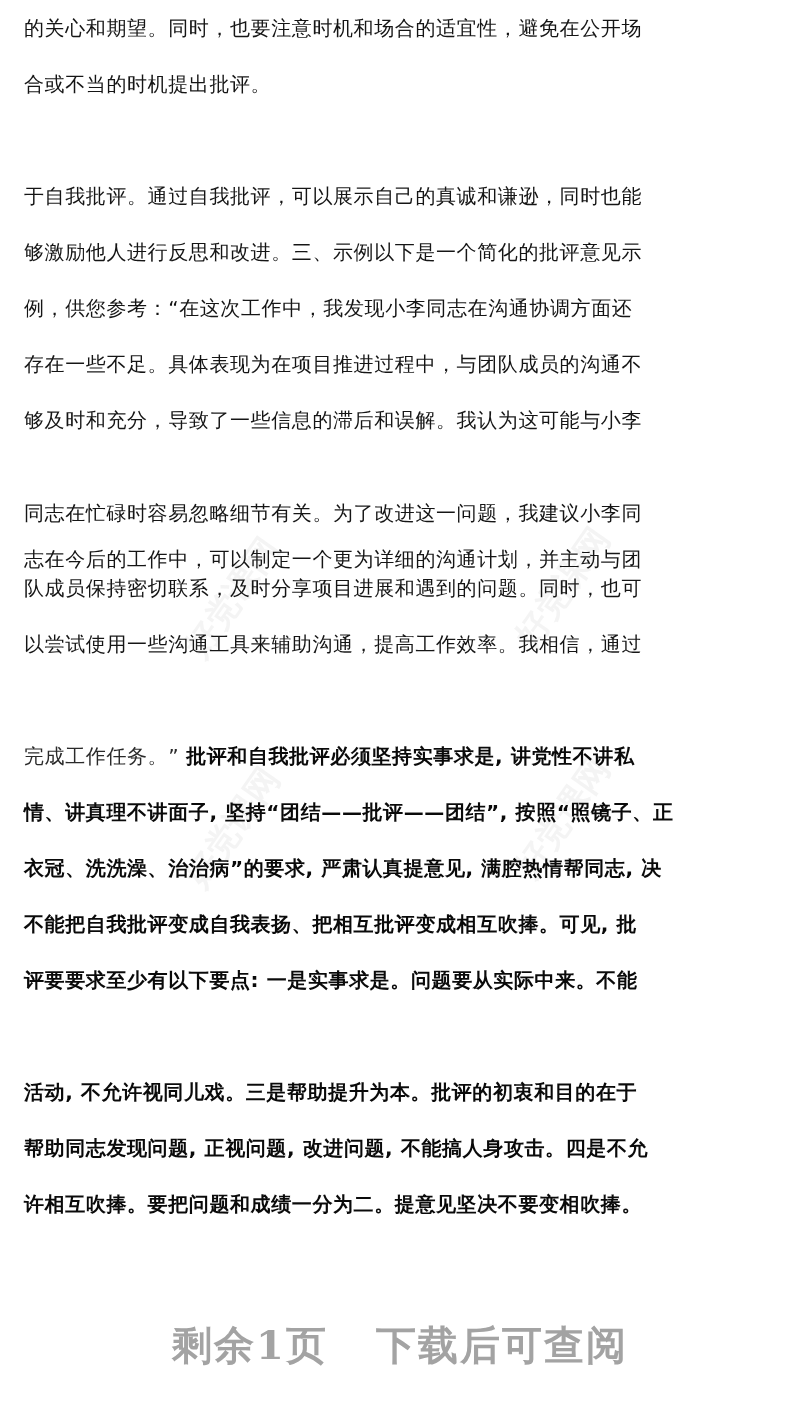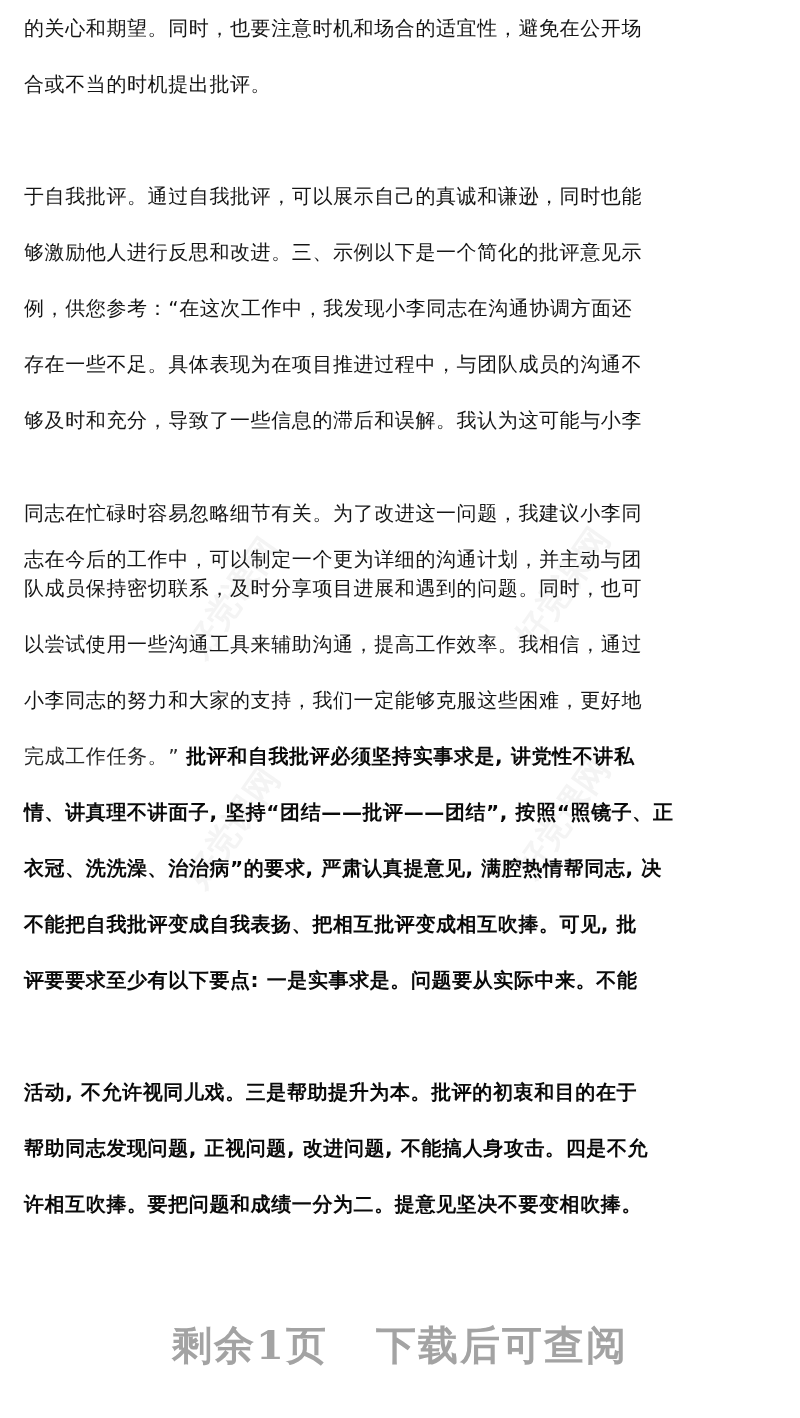--- a/index.html
+++ b/index.html
@@ -32,21 +32,20 @@
   <div class="line" style="top:68px;">合或不当的时机提出批评。</div>
   <div class="line" style="top:180px;">于自我批评。通过自我批评，可以展示自己的真诚和谦逊，同时也能</div>
   <div class="line" style="top:236px;">够激励他人进行反思和改进。三、示例以下是一个简化的批评意见示</div>
   <div class="line" style="top:292px;">例，供您参考：“在这次工作中，我发现小李同志在沟通协调方面还</div>
   <div class="line" style="top:348px;">存在一些不足。具体表现为在项目推进过程中，与团队成员的沟通不</div>
   <div class="line" style="top:404px;">够及时和充分，导致了一些信息的滞后和误解。我认为这可能与小李</div>
   <div class="line" style="top:460px;margin-top:37px;">同志在忙碌时容易忽略细节有关。为了改进这一问题，我建议小李同</div>
   <div class="line" style="top:516px;margin-top:27px;">志在今后的工作中，可以制定一个更为详细的沟通计划，并主动与团</div>
   <div class="line" style="top:572px;">队成员保持密切联系，及时分享项目进展和遇到的问题。同时，也可</div>
   <div class="line" style="top:628px;">以尝试使用一些沟通工具来辅助沟通，提高工作效率。我相信，通过</div>
-  <div class="line" style="top:684px;">小李同志的努力和大家的支持，我们一定能够克服这些困难，更好地</div>
 
   <div class="line" style="top:740px;">
     <span class="n">完成工作任务。” </span><span class="b">批评和自我批评必须坚持实事求是, 讲党性不讲私</span>
   </div>
   <div class="line" style="top:796px;">
     <span class="b">情、讲真理不讲面子, 坚持“团结——批评——团结”, 按照“照镜子、正</span>
   </div>
   <div class="line" style="top:852px;">
     <span class="b">衣冠、洗洗澡、治治病”的要求, 严肃认真提意见, 满腔热情帮同志, 决</span>
   </div>

